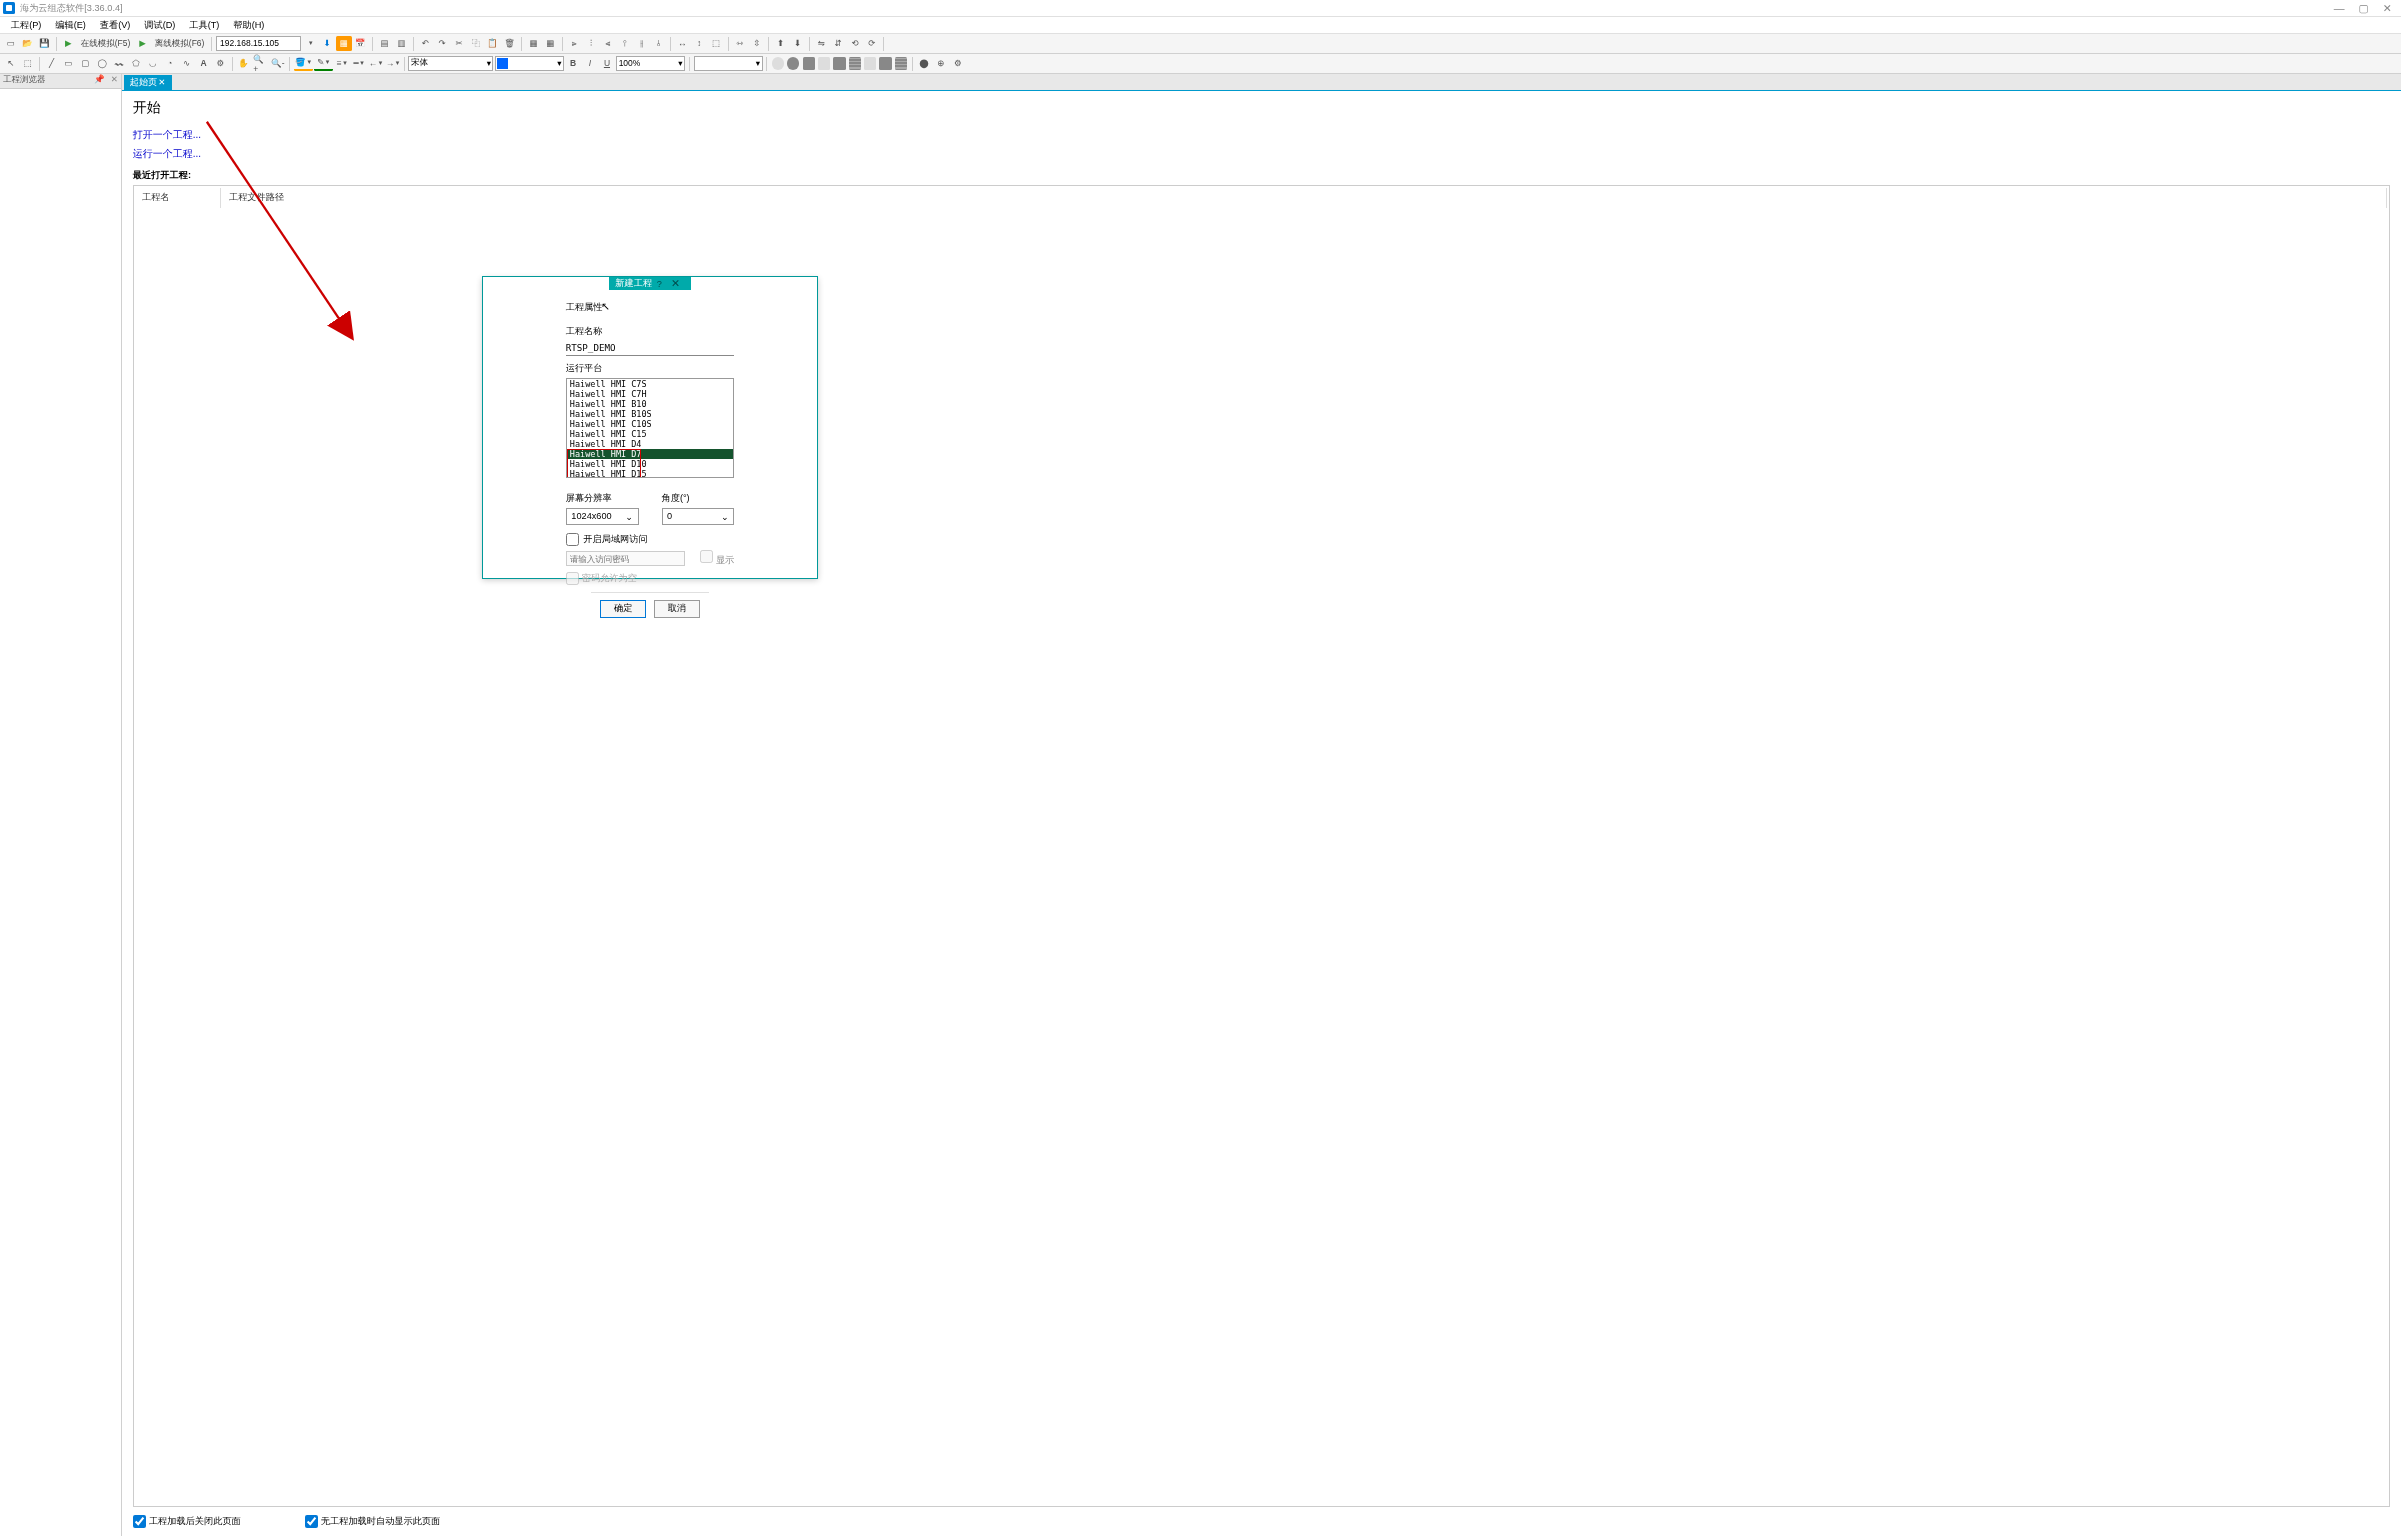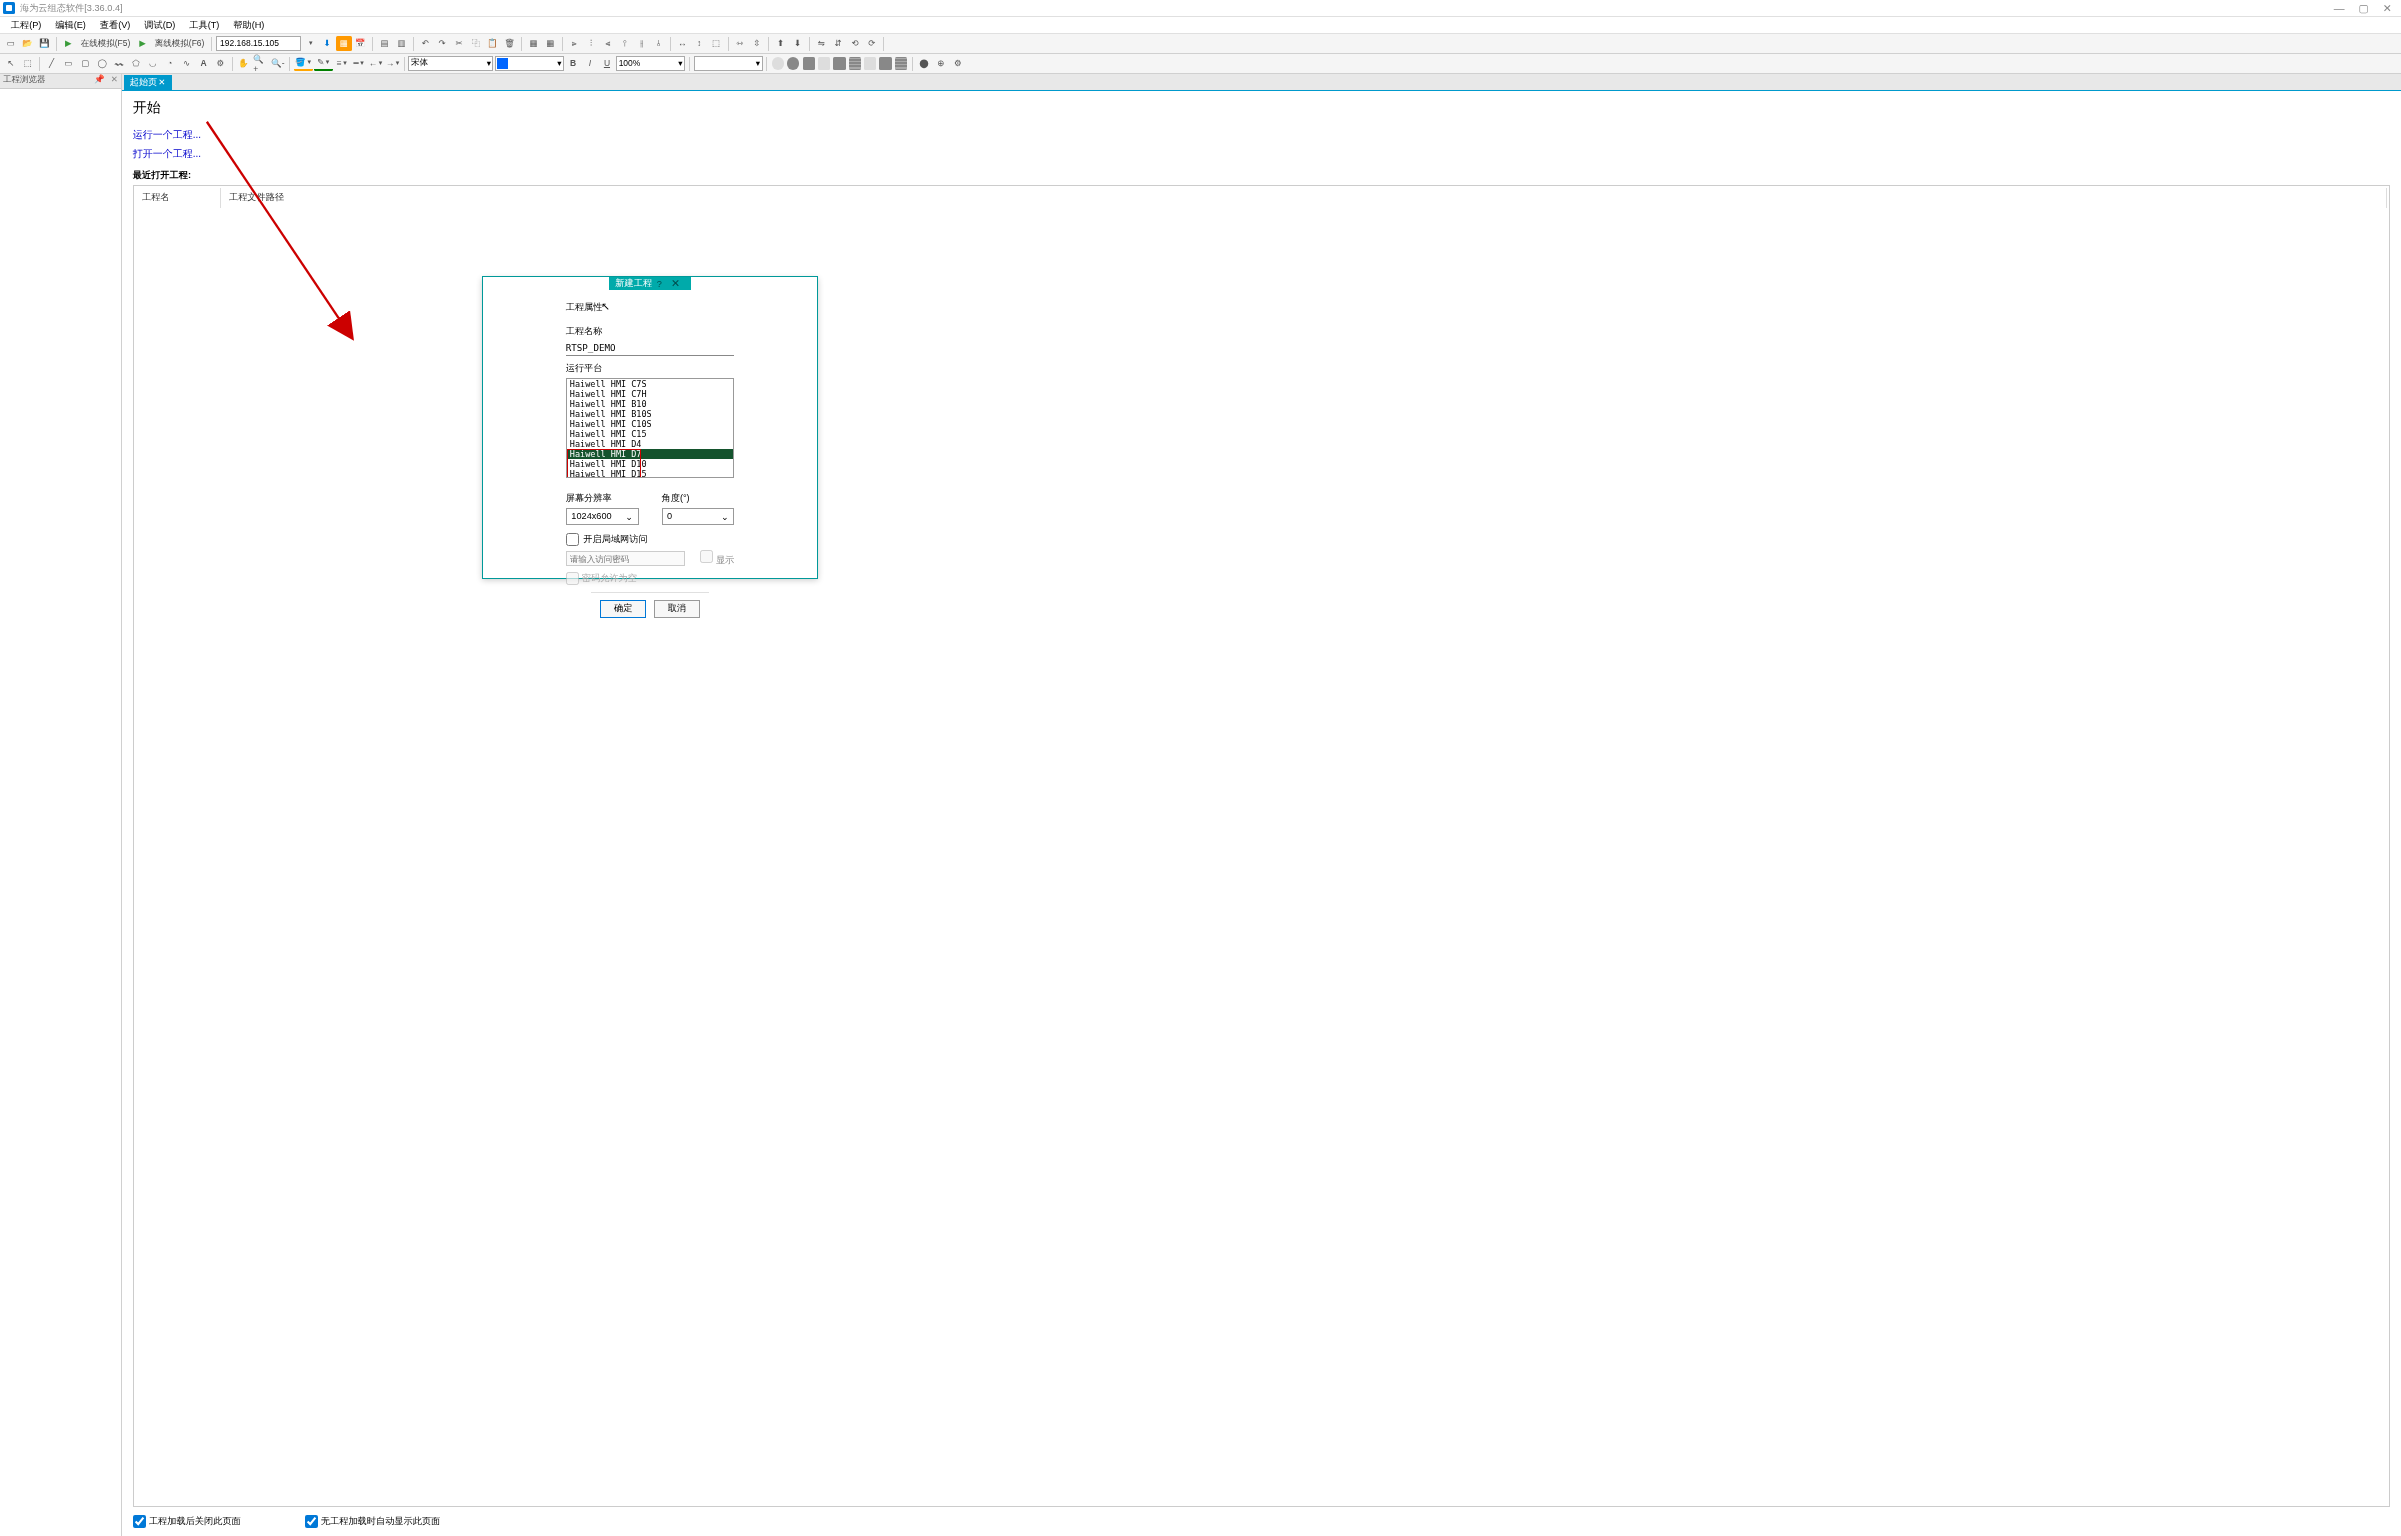--- a/index.html
+++ b/index.html
@@ -356,22 +356,22 @@
     <div class="tabstrip">
       <div class="tab">
         <span>起始页</span>
         <span class="close">✕</span>
       </div>
     </div>
 
     <div class="start-page">
       <h2>开始</h2>
       <div class="start-links">
+        <a>打开一个工程...</a>
         <a>运行一个工程...</a>
-        <a>打开一个工程...</a>
       </div>
       <div class="recent-label">最近打开工程:</div>
       <table class="recent-table">
         <thead>
             <tr>
           <th style="width:85px">工程名</th>
           <th>工程文件路径</th>
         </tr>
           </thead>
         <tbody></tbody>

